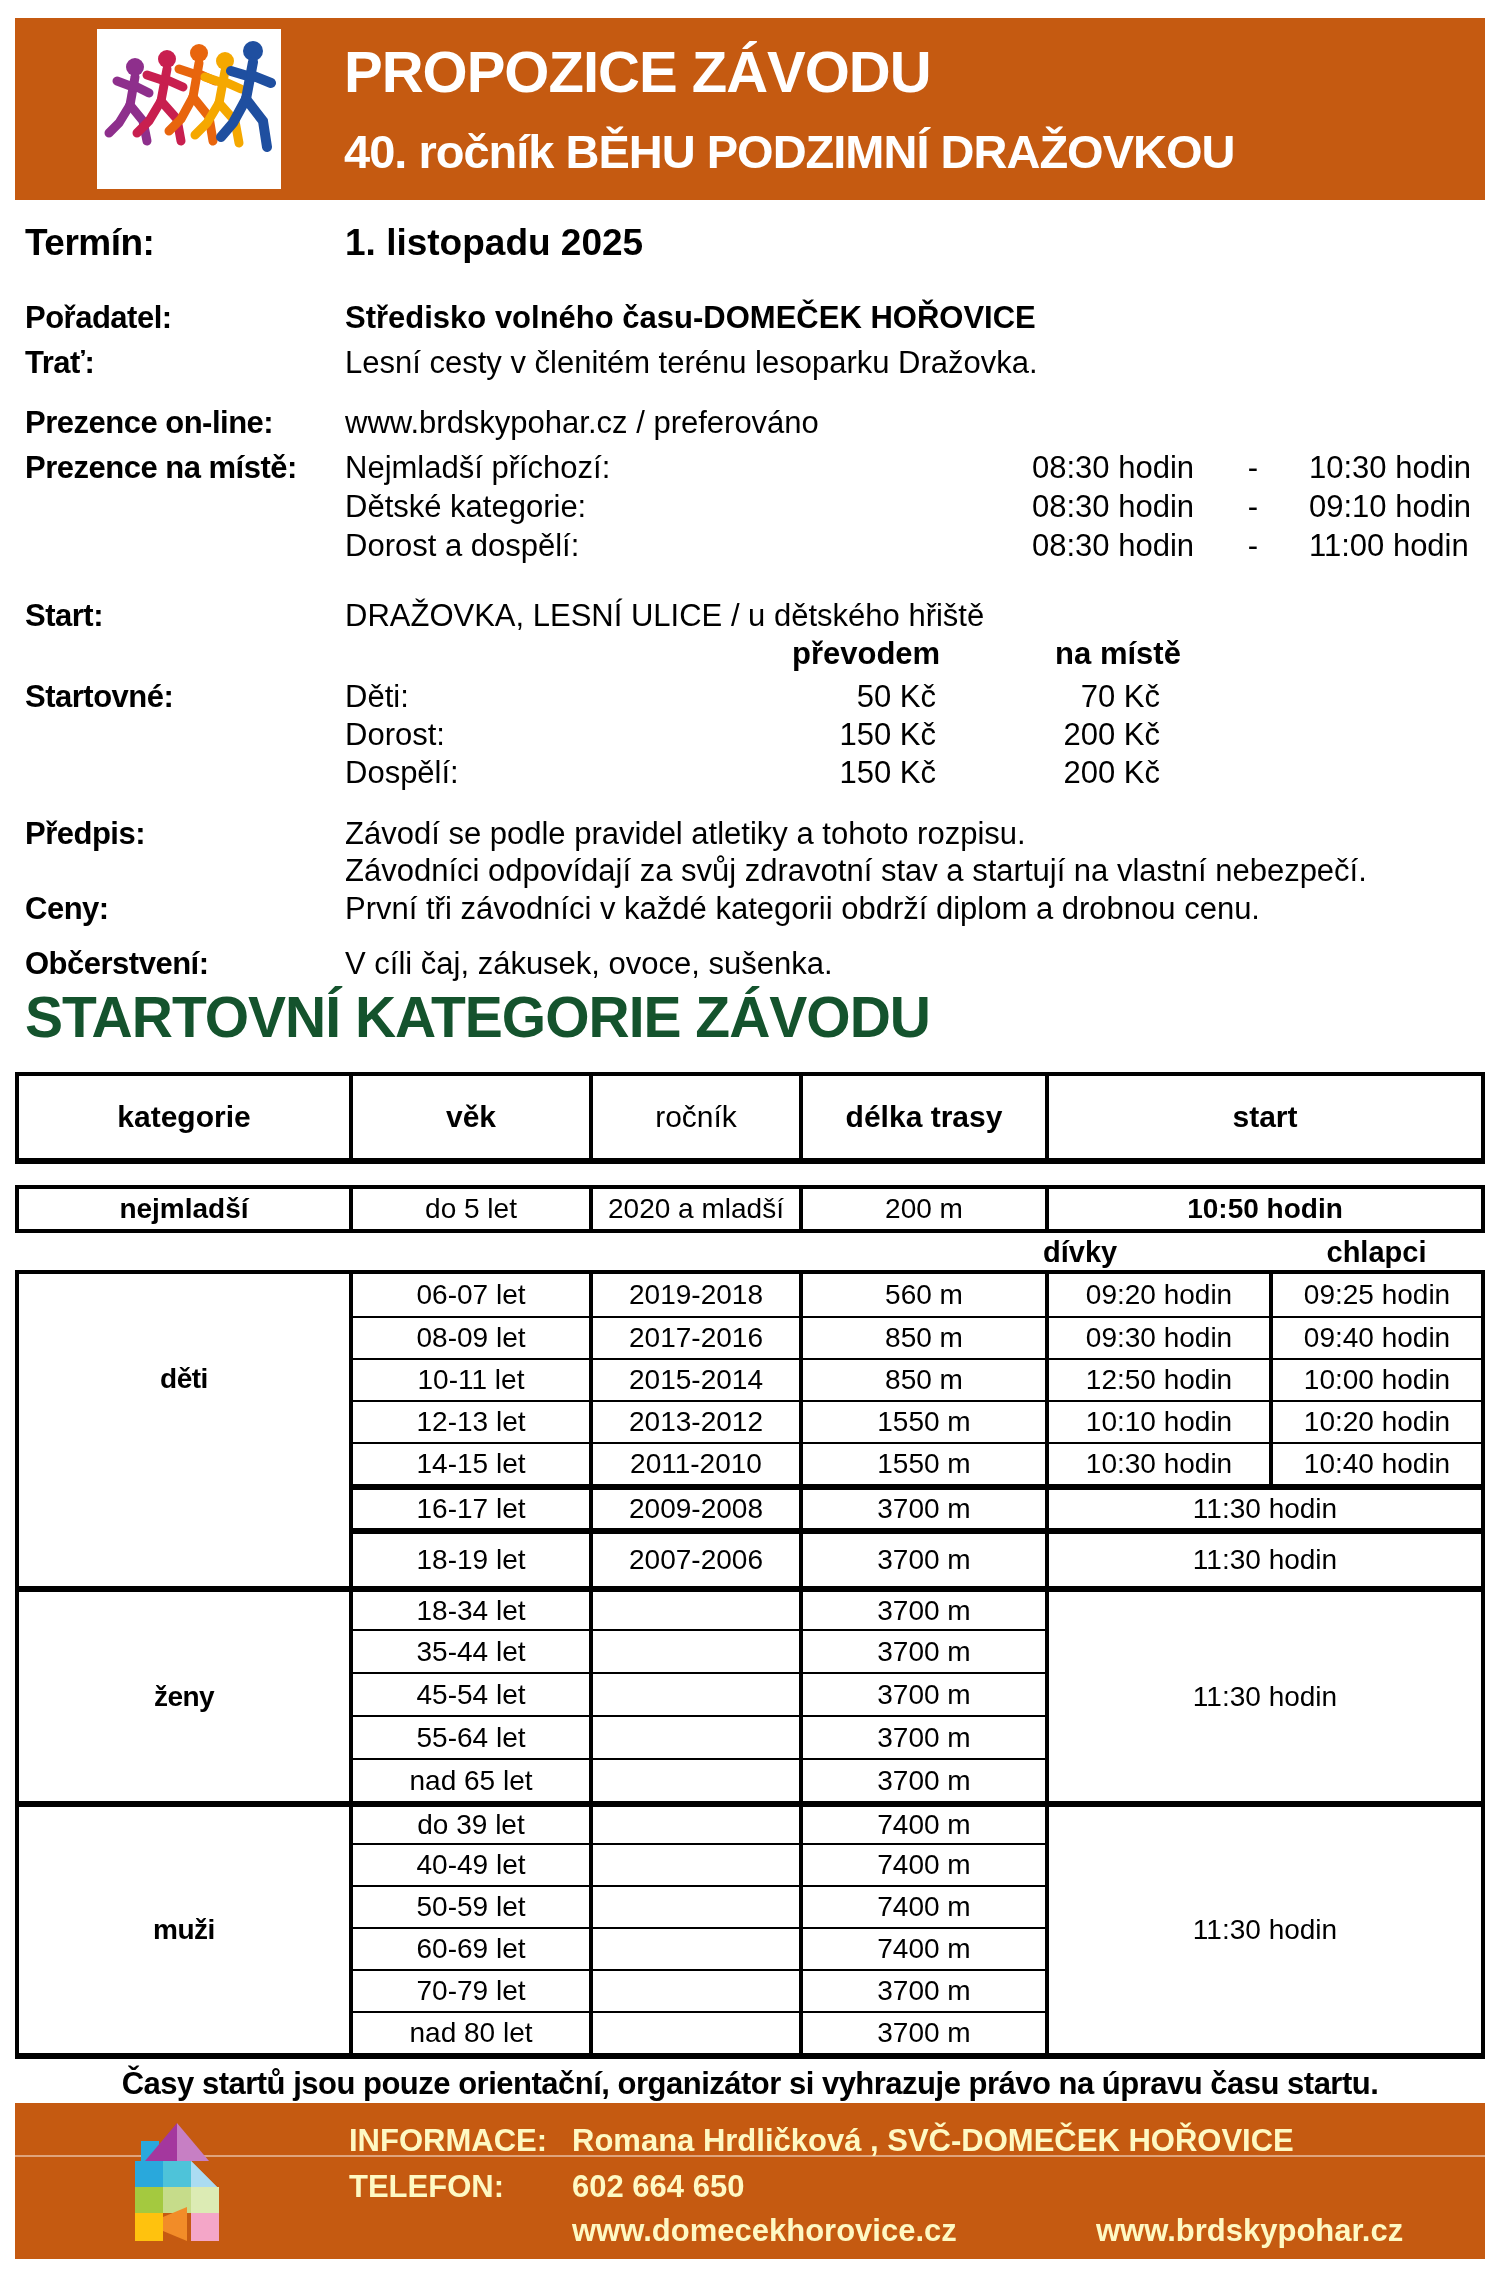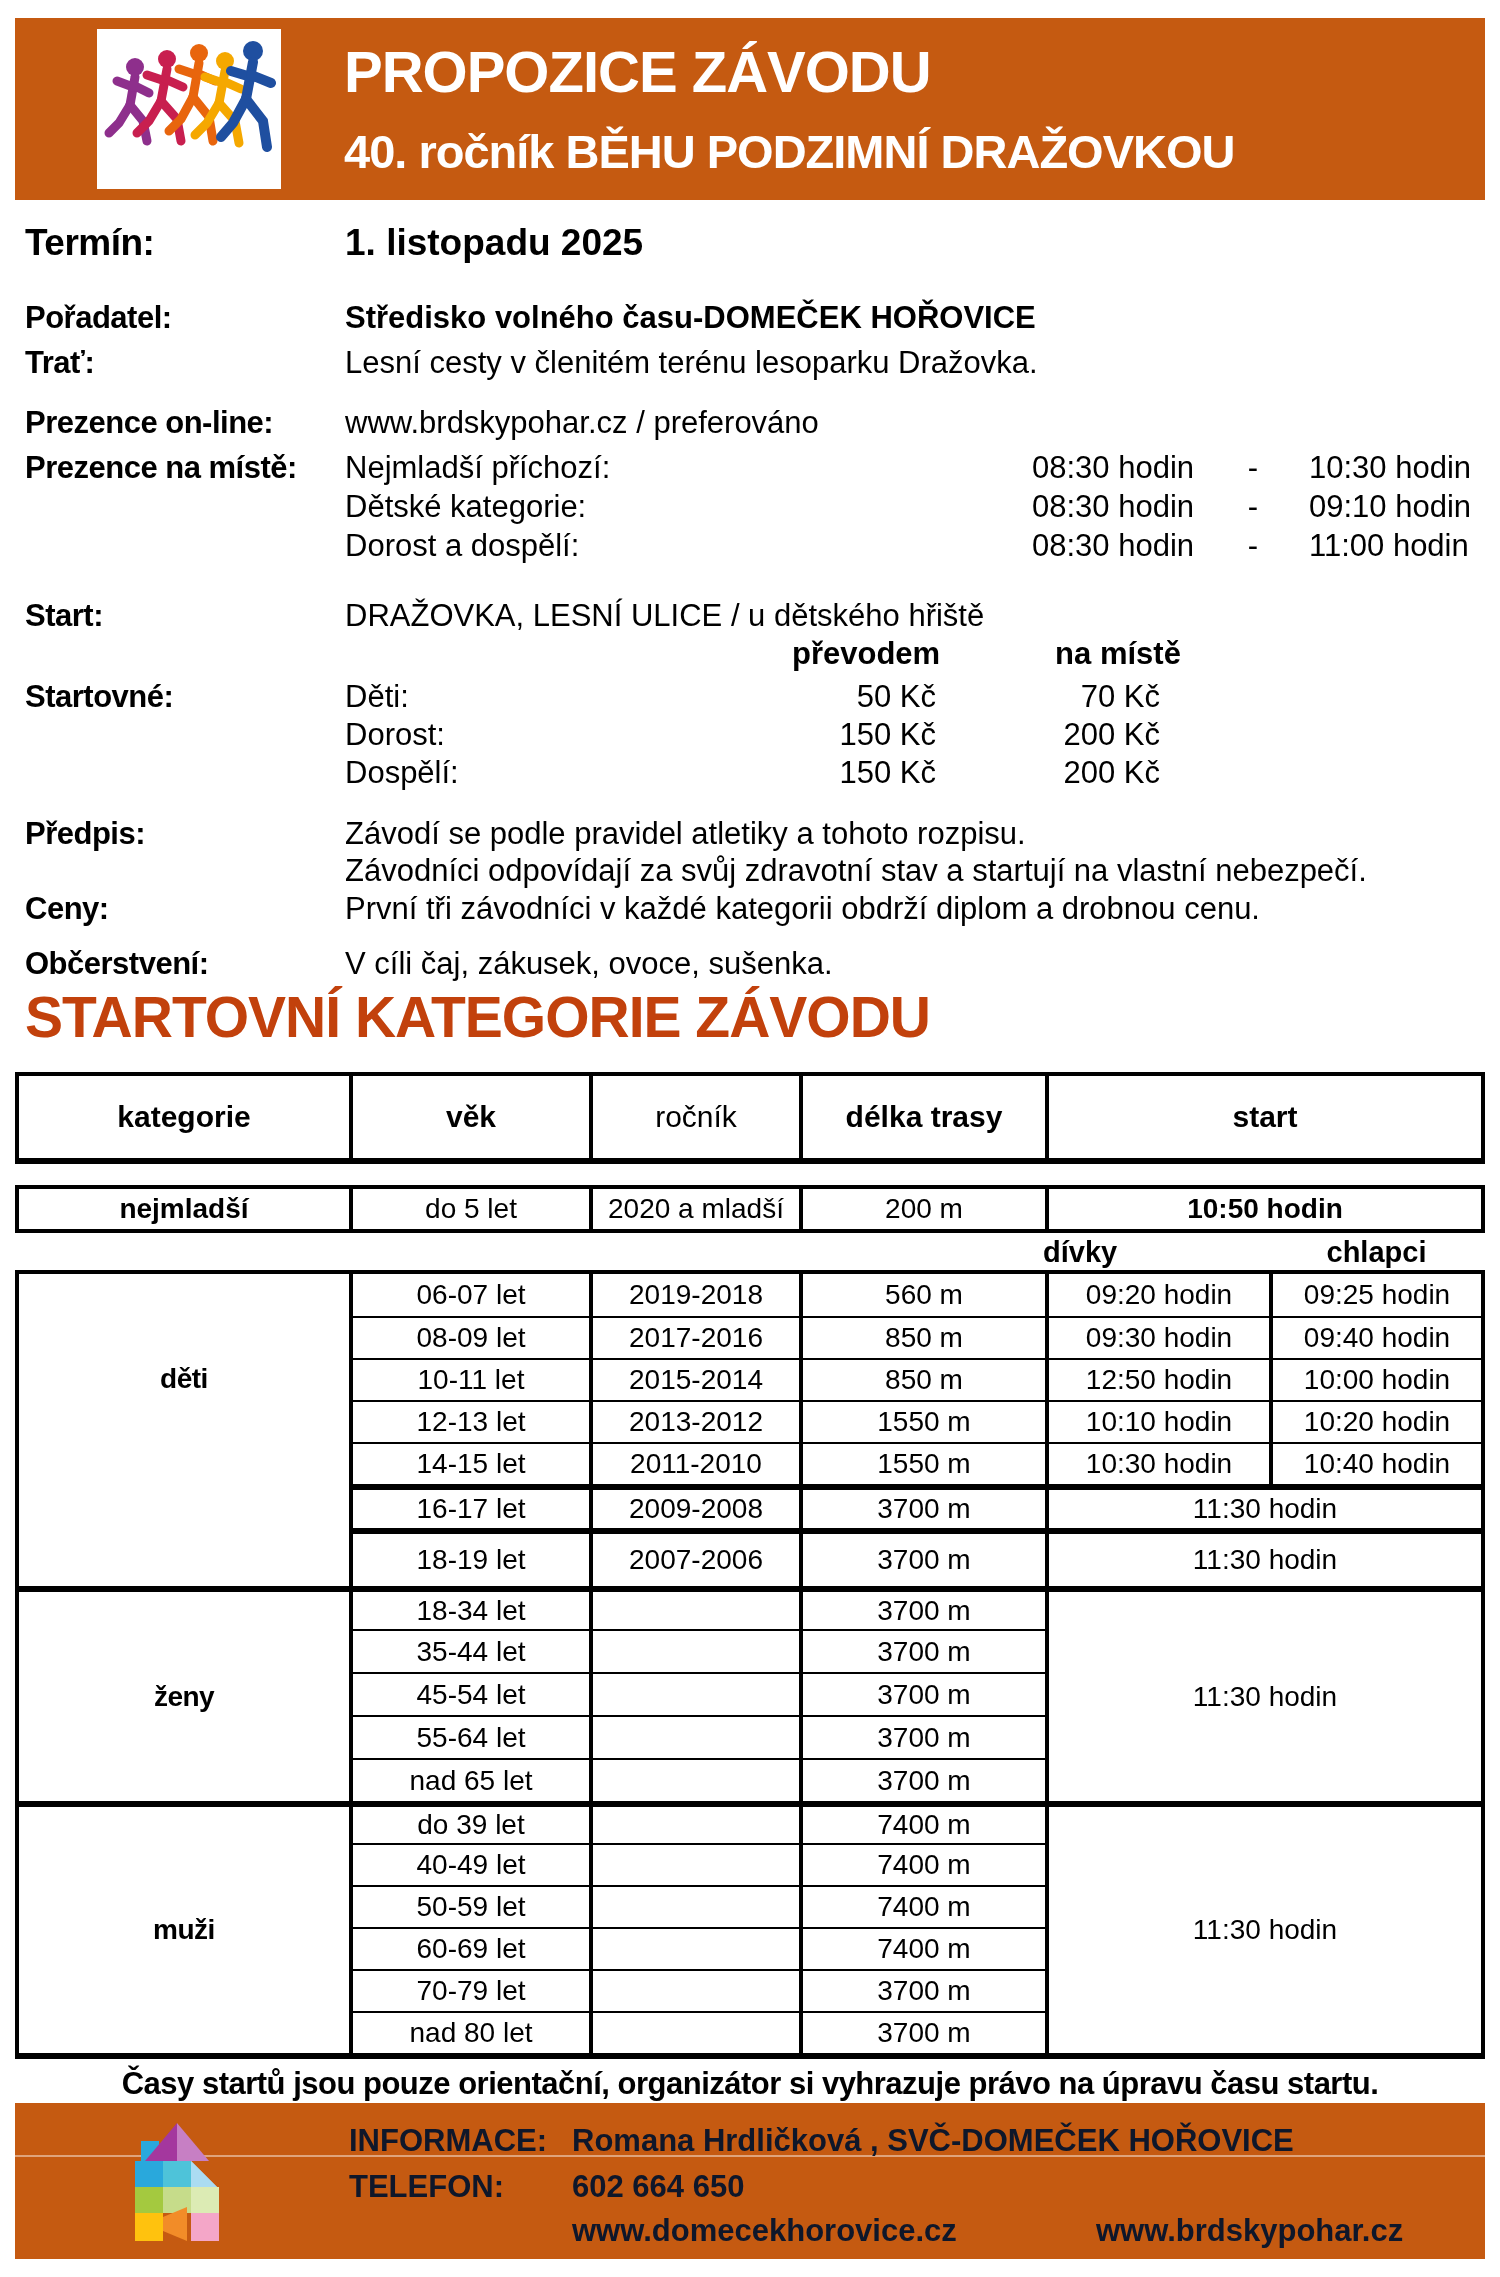--- a/index.html
+++ b/index.html
@@ -23,21 +23,21 @@
   .big { font-size:37px; }
   .bold { font-weight:bold; }
   .t1 { position:absolute; left:1032px; white-space:nowrap; }
   .dash { position:absolute; left:1238px; width:30px; text-align:center; }
   .t2 { position:absolute; left:1309px; white-space:nowrap; }
   .fee-c1 { position:absolute; left:736px; width:200px; text-align:right; white-space:nowrap; }
   .fee-c2 { position:absolute; left:960px; width:200px; text-align:right; white-space:nowrap; }
   .fee-h1 { position:absolute; left:792px; width:200px; text-align:left; font-weight:bold; }
   .fee-h2 { position:absolute; left:1018px; width:200px; text-align:center; font-weight:bold; }
 
-  .section-heading { left:25px; top:984px; font-size:57px; font-weight:bold; color:#c2410c; letter-spacing:-1px; }
+  .section-heading { left:25px; top:984px; font-size:57px; font-weight:bold; color:#14532d; letter-spacing:-1px; }
 
   
   .grid { display:grid; box-sizing:border-box; border:4px solid #000; background:#fff; }
   .head-table { left:15px; top:1072px; width:1470px; height:92px;
     grid-template-columns:330px 240px 210px 246px 436px; border-bottom-width:6px; }
   .head-table .c { font-size:30px; }
   .nej-table { left:15px; top:1185px; width:1470px; height:48px;
     grid-template-columns:330px 240px 210px 246px 436px; }
   .main-table { left:15px; top:1270px; width:1470px;
     grid-template-columns:330px 240px 210px 246px 224px 212px;
@@ -51,21 +51,21 @@
   .c.grp { border-top-width:6px; }
   .c.catlabel { font-weight:bold; letter-spacing:-0.5px; }
 
   .subhead { left:15px; top:1236px; width:1470px; height:34px; font-size:29px; font-weight:bold; }
   .subhead .divky { position:absolute; left:1028px; width:225px; text-align:left; }
   .subhead .chlapci { position:absolute; left:1253px; width:217px; text-align:center; }
 
   .note { left:0; top:2066px; width:1500px; text-align:center; font-size:31px; font-weight:bold; letter-spacing:-0.5px; }
 
   
-  .footer { left:15px; top:2103px; width:1470px; height:156px; background:#C55A11; color:#0f172a; }
+  .footer { left:15px; top:2103px; width:1470px; height:156px; background:#C55A11; color:#fef9c3; }
   .f-line { position:absolute; left:0; top:52px; width:1470px; height:2px; background:rgba(255,255,255,0.45); }
   .f-logo { position:absolute; left:100px; top:16px; }
   .f-row { position:absolute; left:0; width:1470px; font-size:31px; font-weight:bold; white-space:nowrap; }
   .f-lbl { position:absolute; left:334px; }
   .f-val { position:absolute; left:557px; }
   .f-web2 { position:absolute; left:1081px; }
 </style>
 </head>
 <body>
 

